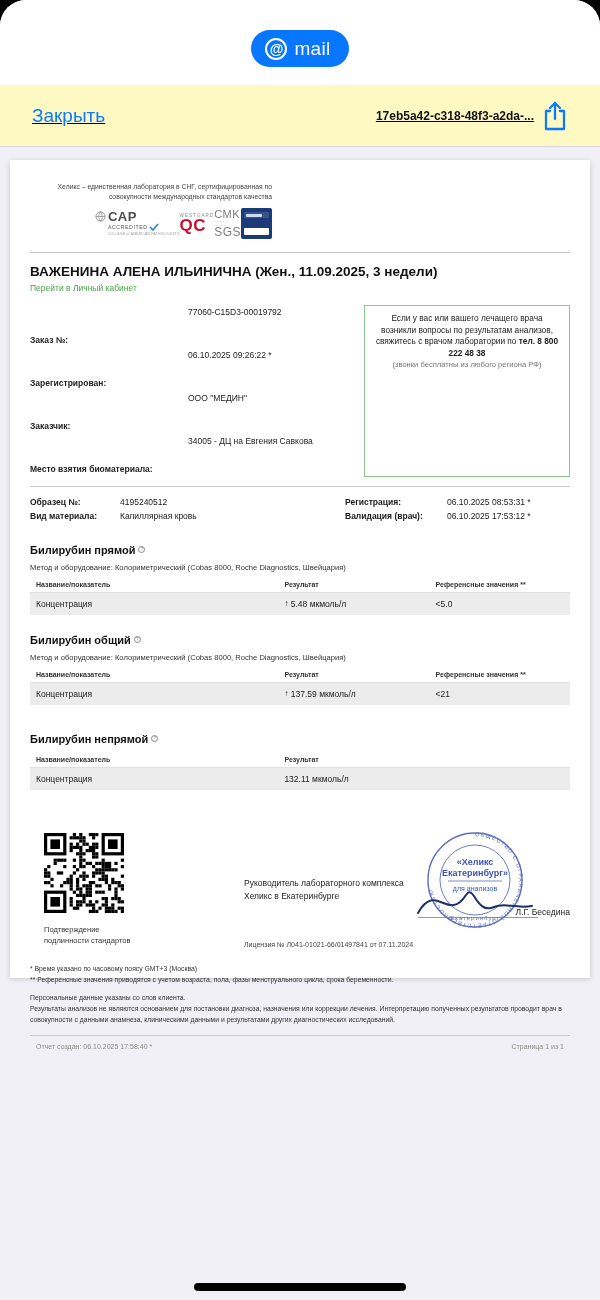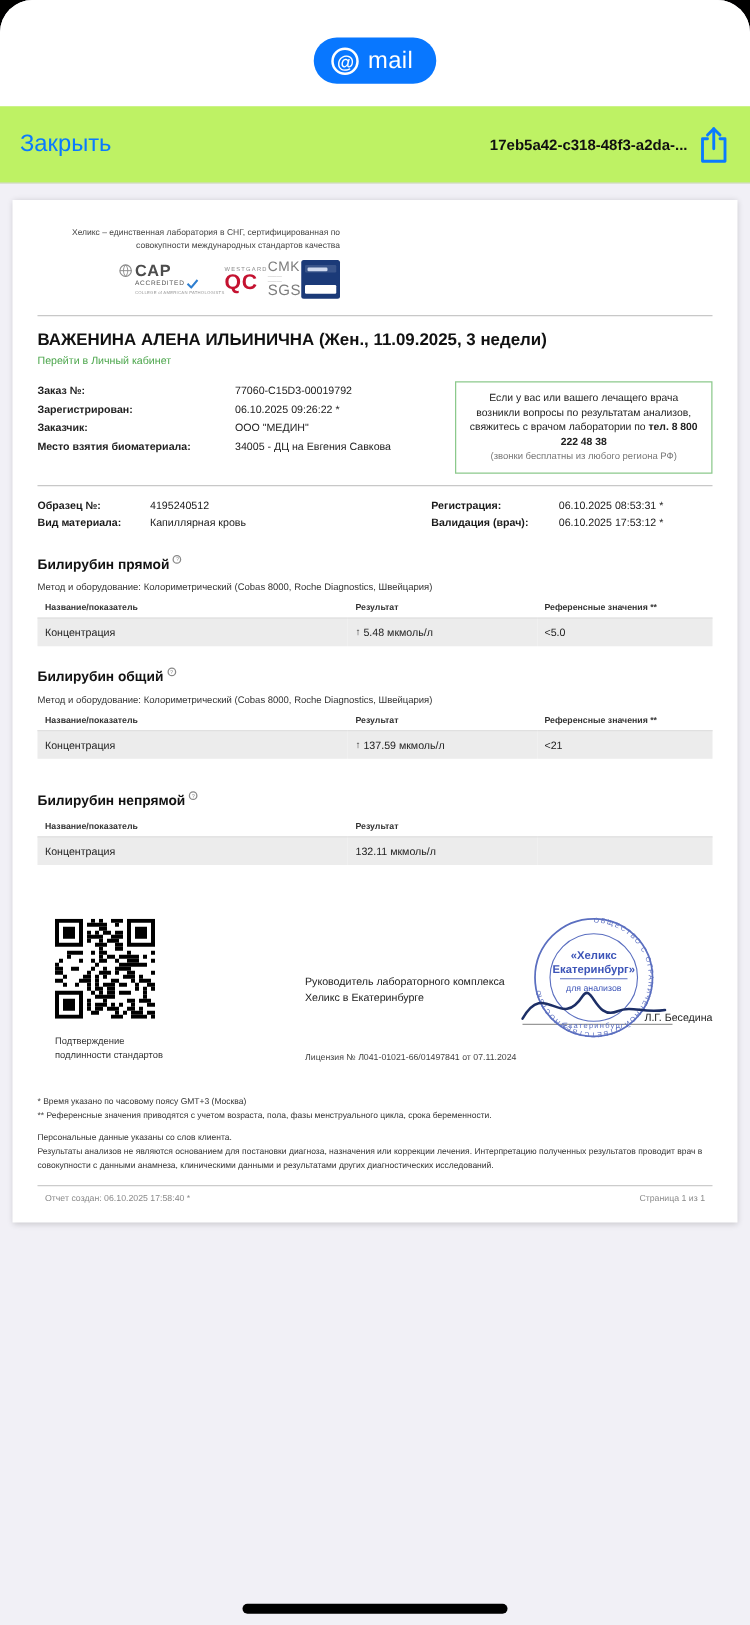--- a/index.html
+++ b/index.html
@@ -6,21 +6,21 @@
   html,body { width:600px; height:1300px; background:#000; font-family:"Liberation Sans","DejaVu Sans",sans-serif; }
   .screen { position:relative; width:600px; height:1300px; background:#f1f0f6; border-radius:26px 26px 0 0; overflow:hidden; }
 
   
   .status { height:85px; background:#fff; display:flex; justify-content:center; align-items:flex-start; }
   .app-pill { margin-top:30px; height:37px; background:#0877ff; border-radius:19px; display:flex; align-items:center; gap:7px; padding:0 18px 0 14px; color:#fff; }
   .at-badge { width:22px; height:22px; border:2.2px solid #fff; border-radius:50%; display:flex; align-items:center; justify-content:center; font-size:14px; font-weight:bold; line-height:1; }
   .app-pill .pill-label { font-size:19px; font-weight:500; letter-spacing:.3px; }
 
   
-  .navbar { height:62px; background:#bef264; border-bottom:1px solid #d6d6da; display:flex; align-items:center; padding:0 16px; }
+  .navbar { height:62px; background:#fef9c3; border-bottom:1px solid #d6d6da; display:flex; align-items:center; padding:0 32px;text-decoration:underline; }
   .close-btn { color:#0a7aff; font-size:19px; white-space:nowrap; cursor:pointer; }
   .doc-title { flex:1; text-align:right; font-size:12px; font-weight:700; color:#111; overflow:hidden; white-space:nowrap; }
   .share-btn { width:34px; display:flex; justify-content:flex-end; cursor:pointer; }
 
   
   .viewer { position:relative; height:1152px; background:#f1f0f6; padding:13px 10px 0; }
   .page { position:relative; width:580px; height:818px; margin:0 auto; background:#fff; box-shadow:0 1px 5px rgba(0,0,0,.18); padding:22px 20px 0; display:flex; flex-direction:column; color:#1a1a1a; }
 
   
   .rep-header { display:flex; justify-content:space-between; align-items:flex-start; }
@@ -50,36 +50,36 @@
   .hr { border-bottom:1px solid #c8c8c8; }
   .hr-head { margin-top:13px; }
 
   
   .patient-name { margin-top:11px; font-size:13.5px; font-weight:700; color:#111; }
   .cab-link { margin-top:4px; font-size:8.5px; color:#4aa54a; cursor:pointer; }
 
   
   .order-wrap { margin-top:12px; display:flex; justify-content:space-between; }
   .kv-row { display:flex; line-height:15px; font-size:8.5px; }
-  .kv-label { width:158px; font-weight:700; color:#222; }
+  .kv-label { width:158px; font-weight:700; color:#222;margin-top:28px; }
   .kv-value { color:#222; }
   .notice { width:206px; border:1px solid #8cc98c; padding:7px 9px; text-align:center; font-size:8.3px; line-height:11.5px; color:#222; }
   .notice .ph { font-weight:700; }
   .notice .free { font-size:7.6px; color:#777; }
   .hr-order { margin-top:9px; }
 
   
   .sample-grid { margin-top:8px; display:grid; grid-template-columns:90px 225px 102px auto; font-size:8.5px; line-height:14px; }
   .sg-label { font-weight:700; }
 
   
   .sections { margin-top:17px; }
   .t-section { margin-bottom:15px; }
   .t-section.last { margin-top:24px; }
-  .sec-title { font-size:11px; font-weight:700; color:#111; display:inline-flex; align-items:flex-start; }
+  .sec-title { font-size:11px; font-weight:700; color:#111; display:inline-flex; align-items:center; }
   .info-badge { width:7px; height:7px; border:.8px solid #888; border-radius:50%; margin-left:3px; margin-top:-2px; display:inline-flex; align-items:center; justify-content:center; font-size:4.5px; color:#888; font-weight:400; }
   .info-badge::before { content:"?"; }
   .method { margin-top:5px; font-size:7.6px; color:#333; }
   table.res { width:100%; border-collapse:collapse; margin-top:6px; }
   table.res th { text-align:left; font-size:7px; font-weight:700; color:#333; padding:3px 6px 4px; border-bottom:1px solid #e0e0e0; }
   table.res td { background:#ececec; font-size:8.5px; color:#222; padding:6px 6px; }
   .col-name { width:46%; } .col-res { width:28%; } .col-ref { width:26%; }
   .flag { font-size:8px; position:relative; top:-1px; }
 
   

